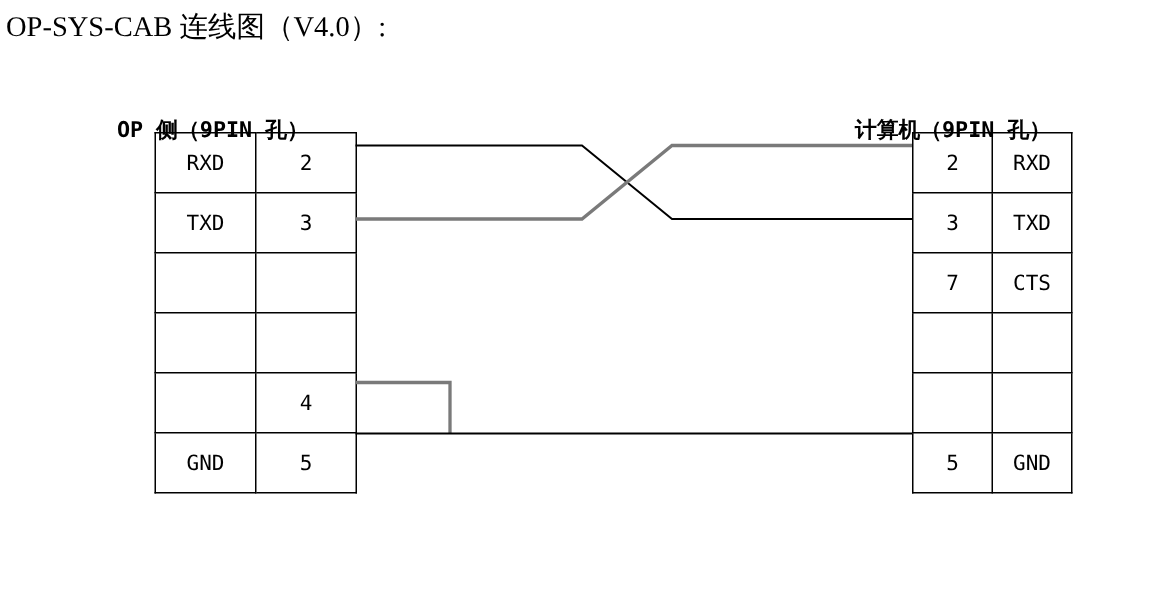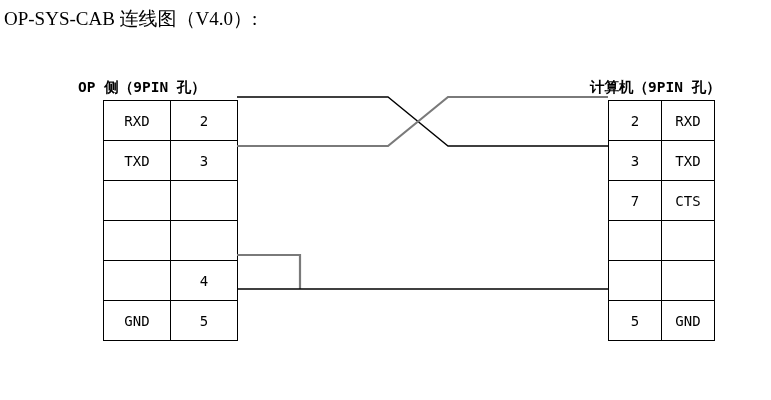--- a/index.html
+++ b/index.html
@@ -39,28 +39,27 @@
   .col-header {
     position: absolute;
     font-family: "DejaVu Sans Mono", monospace;
     font-size: 14.5px;
     font-weight: bold;
     line-height: 18px;
     white-space: nowrap;
     margin-top: 20px;
   }
   #header-op   { left: 78px;  top: 58px; }
-  #header-pc   { left: 590px; top: 58px; }
+  #header-pc   { left: 570px; top: 58px; }
 
   
   .pin-table {
     position: absolute;
     border-collapse: collapse;
     table-layout: fixed;
-    margin-top: 12px;
   }
   .pin-table td {
     border: 1px solid #000000;
     height: 39px;
     padding: 0;
     text-align: center;
     vertical-align: middle;
     font-family: "DejaVu Sans Mono", monospace;
     font-size: 14px;
     line-height: 14px;

